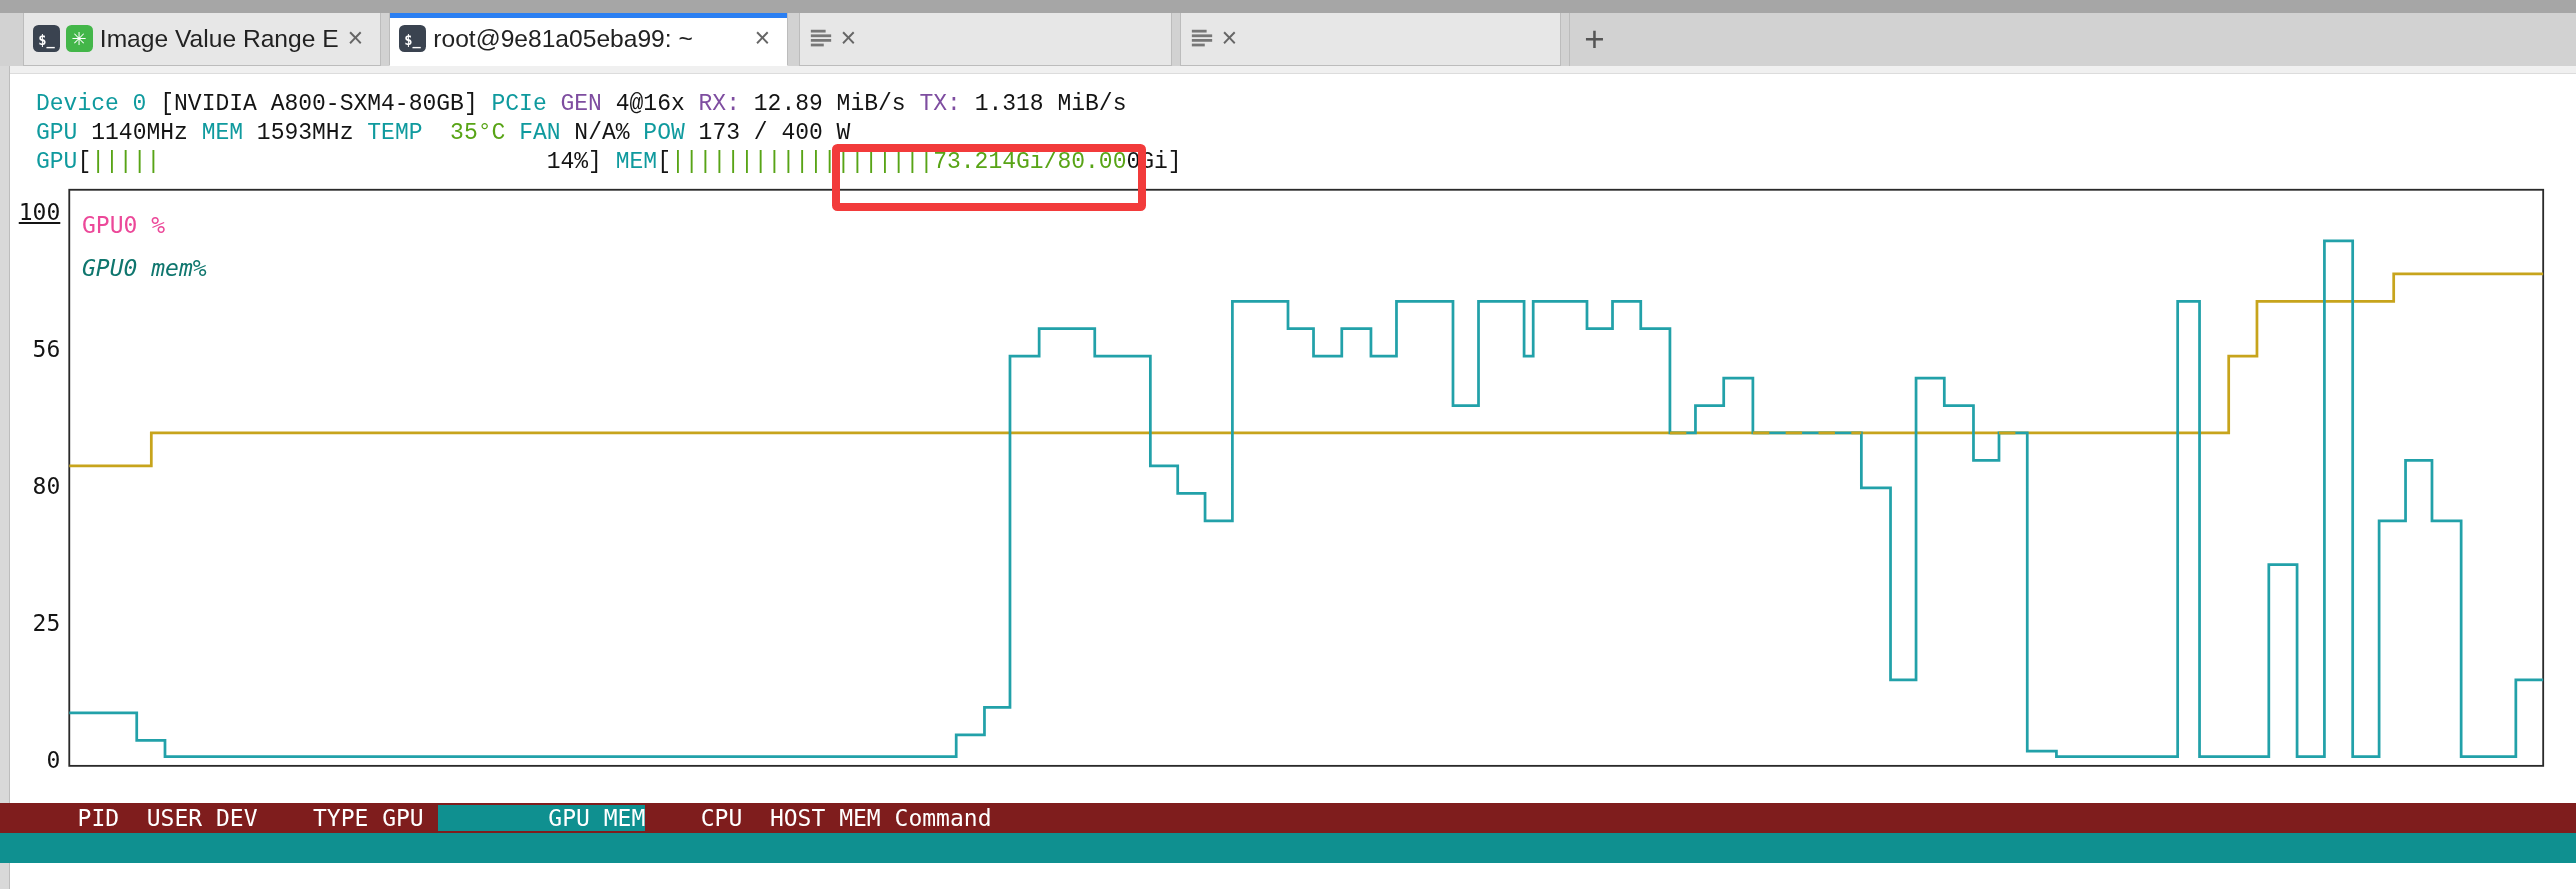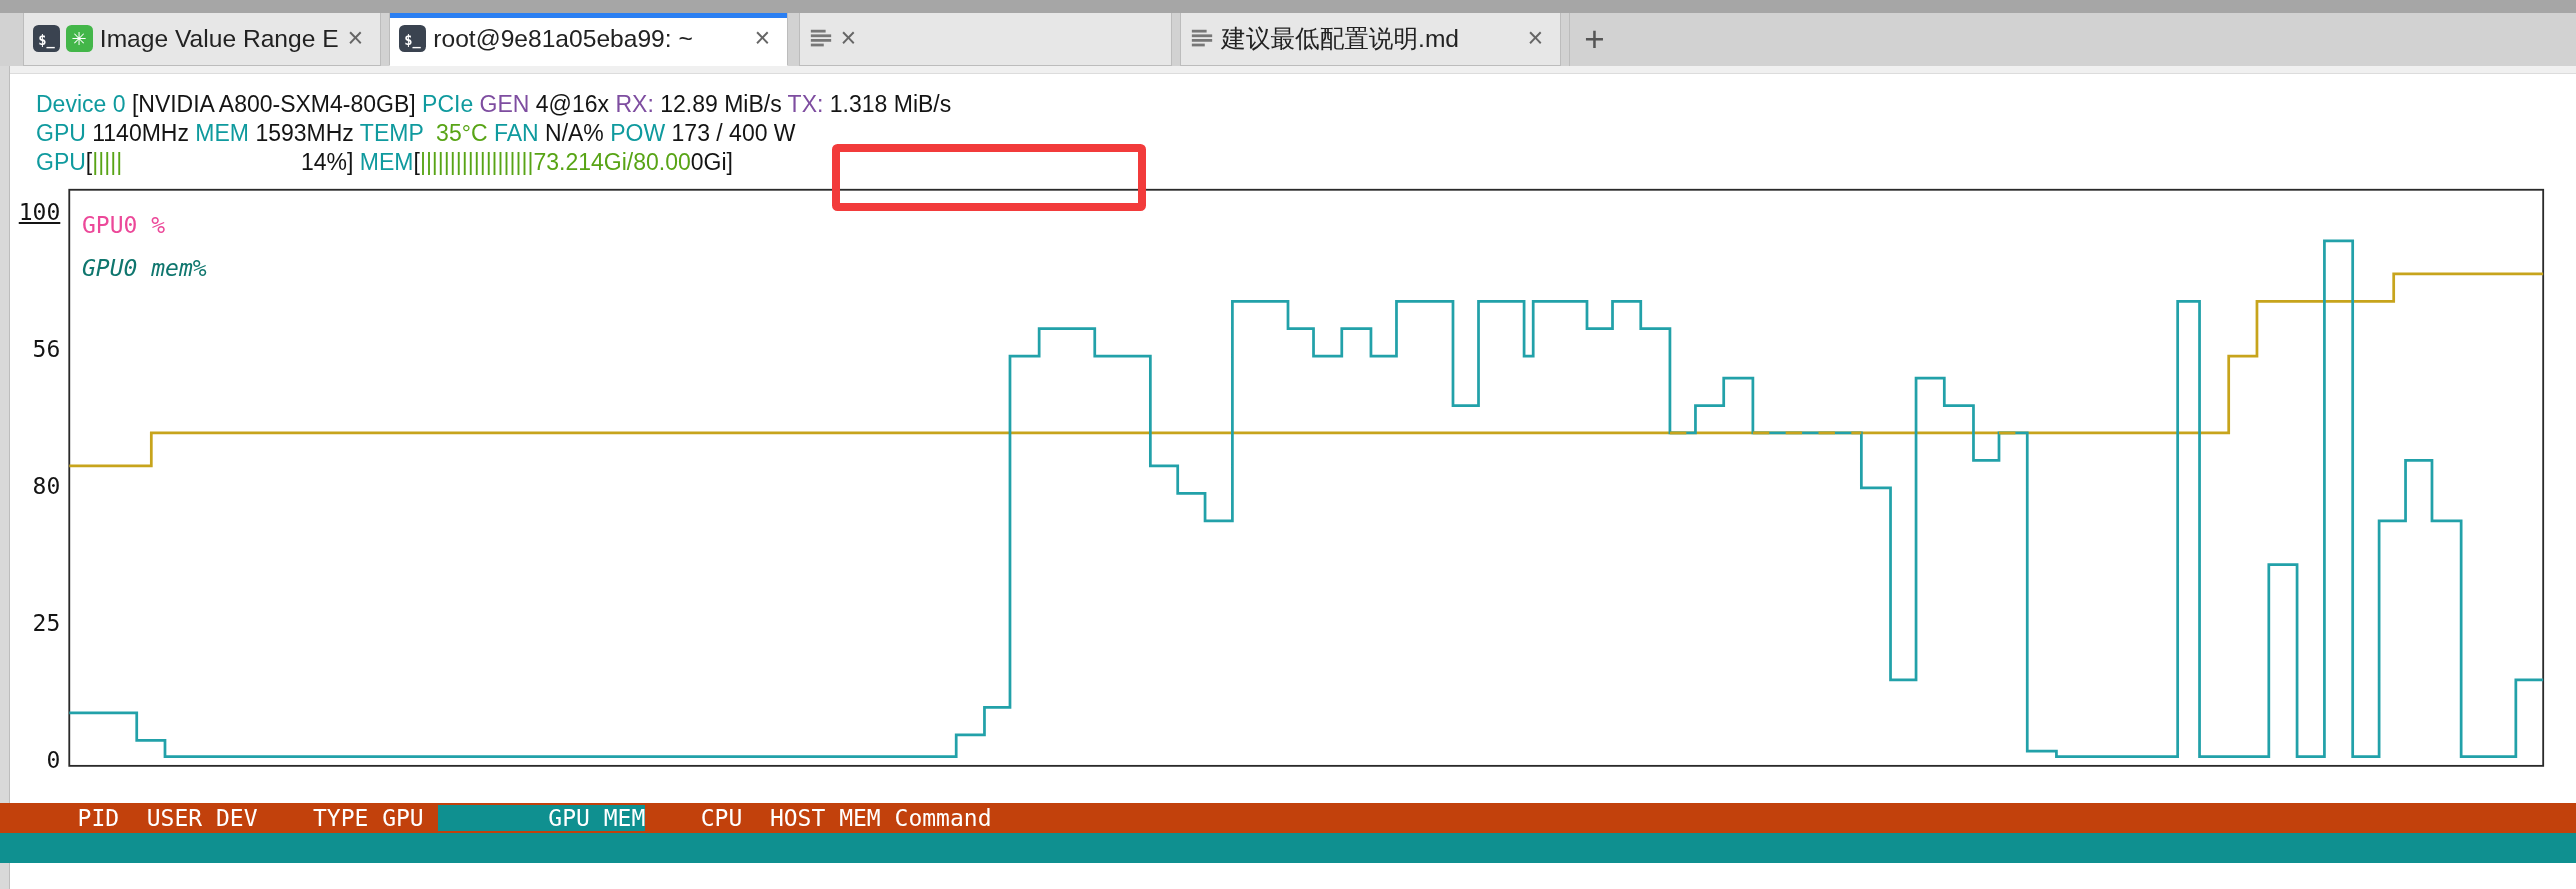--- a/index.html
+++ b/index.html
@@ -21,21 +21,21 @@
   .icon-ast{width:27px;height:27px;border-radius:5.5px;background:#43b649;color:#fff;font-size:18px;
             display:flex;align-items:center;justify-content:center;margin-left:5.5px;flex:none;}
   .icon-doc{width:24px;height:24px;flex:none;}
   .plus-btn{position:absolute;top:0;height:53px;width:49px;border-left:0.9px solid #bcbcbc;
             display:flex;align-items:center;justify-content:center;font-size:35px;color:#555;}
   .below-strip{position:absolute;left:0;top:66px;width:2576px;height:7.3px;background:#f0f0f0;
                border-bottom:0.9px solid #dcdcdc;}
   .left-edge{position:absolute;left:0;top:66px;width:9px;height:824px;background:#d9d9d9;
              border-right:0.9px solid #bdbdbd;}
   
-  .termline{position:absolute;left:36px;white-space:pre;font-family:Liberation Sans, sans-serif;
+  .termline{position:absolute;left:36px;white-space:pre;font-family:Liberation Mono, monospace;
             font-size:23px;line-height:27px;text-align:right;}
   .chart-svg{position:absolute;left:0;top:0;pointer-events:none;}
   .ytick{position:absolute;width:53px;text-align:right;font-family:"DejaVu Sans Mono",monospace;
          font-size:23px;color:#141414;}
   .legend{position:absolute;font-family:"DejaVu Sans Mono",monospace;font-size:23px;line-height:28px;white-space:pre;}
   .redbox{position:absolute;border:8.2px solid #f23b3b;border-radius:5.5px;box-sizing:border-box;}
   
   .prow{position:absolute;left:0;width:2576px;height:30px;font-family:"DejaVu Sans Mono",monospace;
         font-size:23px;line-height:30px;white-space:pre;color:#ffffff;}
 </style>
@@ -65,21 +65,20 @@
       </svg>
       <span class="tab-close">×</span>
     </div>
     <div class="tab" style="left: 1180px; width: 381px;">
       <svg class="icon-doc" viewBox="0 0 26 26">
         <rect x="2" y="3" width="16" height="3" fill="#777"></rect>
         <rect x="2" y="8" width="22" height="3" fill="#777"></rect>
         <rect x="2" y="13" width="22" height="3" fill="#777"></rect>
         <rect x="2" y="18" width="14" height="3" fill="#777"></rect>
       </svg>
-      <span class="tab-label">建议最低配置说明.md</span>
       <span class="tab-close">×</span>
     </div>
     <div class="plus-btn" style="left: 1569px;">+</div>
   </div>
 <div class="below-strip"></div>
 <div class="left-edge"></div>
 
 <div id="termlines">
     <div class="termline" style="top: 91px;"><span style="color: rgb(15, 154, 158);">Device 0 </span><span style="color: rgb(20, 20, 20);">[NVIDIA A800-SXM4-80GB] </span><span style="color: rgb(15, 154, 158);">PCIe </span><span style="color: rgb(126, 77, 160);">GEN </span><span style="color: rgb(20, 20, 20);">4@16x </span><span style="color: rgb(126, 77, 160);">RX: </span><span style="color: rgb(20, 20, 20);">12.89 MiB/s </span><span style="color: rgb(126, 77, 160);">TX: </span><span style="color: rgb(20, 20, 20);">1.318 MiB/s</span></div>
     <div class="termline" style="top: 120px;"><span style="color: rgb(15, 154, 158);">GPU </span><span style="color: rgb(20, 20, 20);">1140MHz </span><span style="color: rgb(15, 154, 158);">MEM </span><span style="color: rgb(20, 20, 20);">1593MHz </span><span style="color: rgb(15, 154, 158);">TEMP </span><span style="color: rgb(88, 164, 22);"> 35°C </span><span style="color: rgb(15, 154, 158);">FAN </span><span style="color: rgb(20, 20, 20);">N/A% </span><span style="color: rgb(15, 154, 158);">POW </span><span style="color: rgb(20, 20, 20);">173 / 400 W</span></div>
@@ -101,15 +100,15 @@
     <div class="ytick" style="left: 7.3px; top: 610px;">25</div>
     <div class="ytick" style="left: 7.3px; top: 747px;">0</div>
   </div>
 <div id="legend">
     <div class="legend" style="left: 82px; top: 211px; color: #ec4899;">GPU0 %</div>
     <div class="legend" style="left: 82px; top: 254px; color: #0f766e; font-style: italic;">GPU0 mem%</div>
   </div>
 
 <div class="redbox" id="redbox" style="left: 832px; top: 144px; width: 314px; height: 67px; border-color: rgb(242, 59, 59);"></div>
 
-<div class="prow" id="ptheader" style="top: 803px; background: #c2410c;"><span></span><span style="padding-left: 36px;"></span><span>   PID  USER DEV    TYPE GPU </span><span style="background: rgb(15, 144, 144);">        GPU MEM</span><span>    CPU  HOST MEM Command</span></div>
+<div class="prow" id="ptheader" style="top: 803px; background: #7f1d1d;"><span></span><span style="padding-left: 36px;"></span><span>   PID  USER DEV    TYPE GPU </span><span style="background: rgb(15, 144, 144);">        GPU MEM</span><span>    CPU  HOST MEM Command</span></div>
 <div class="prow" id="ptrow" style="top: 833px; background: rgb(15, 144, 144);"><span style="padding-left: 36px;"></span></div>
 
 
 </body></html>

